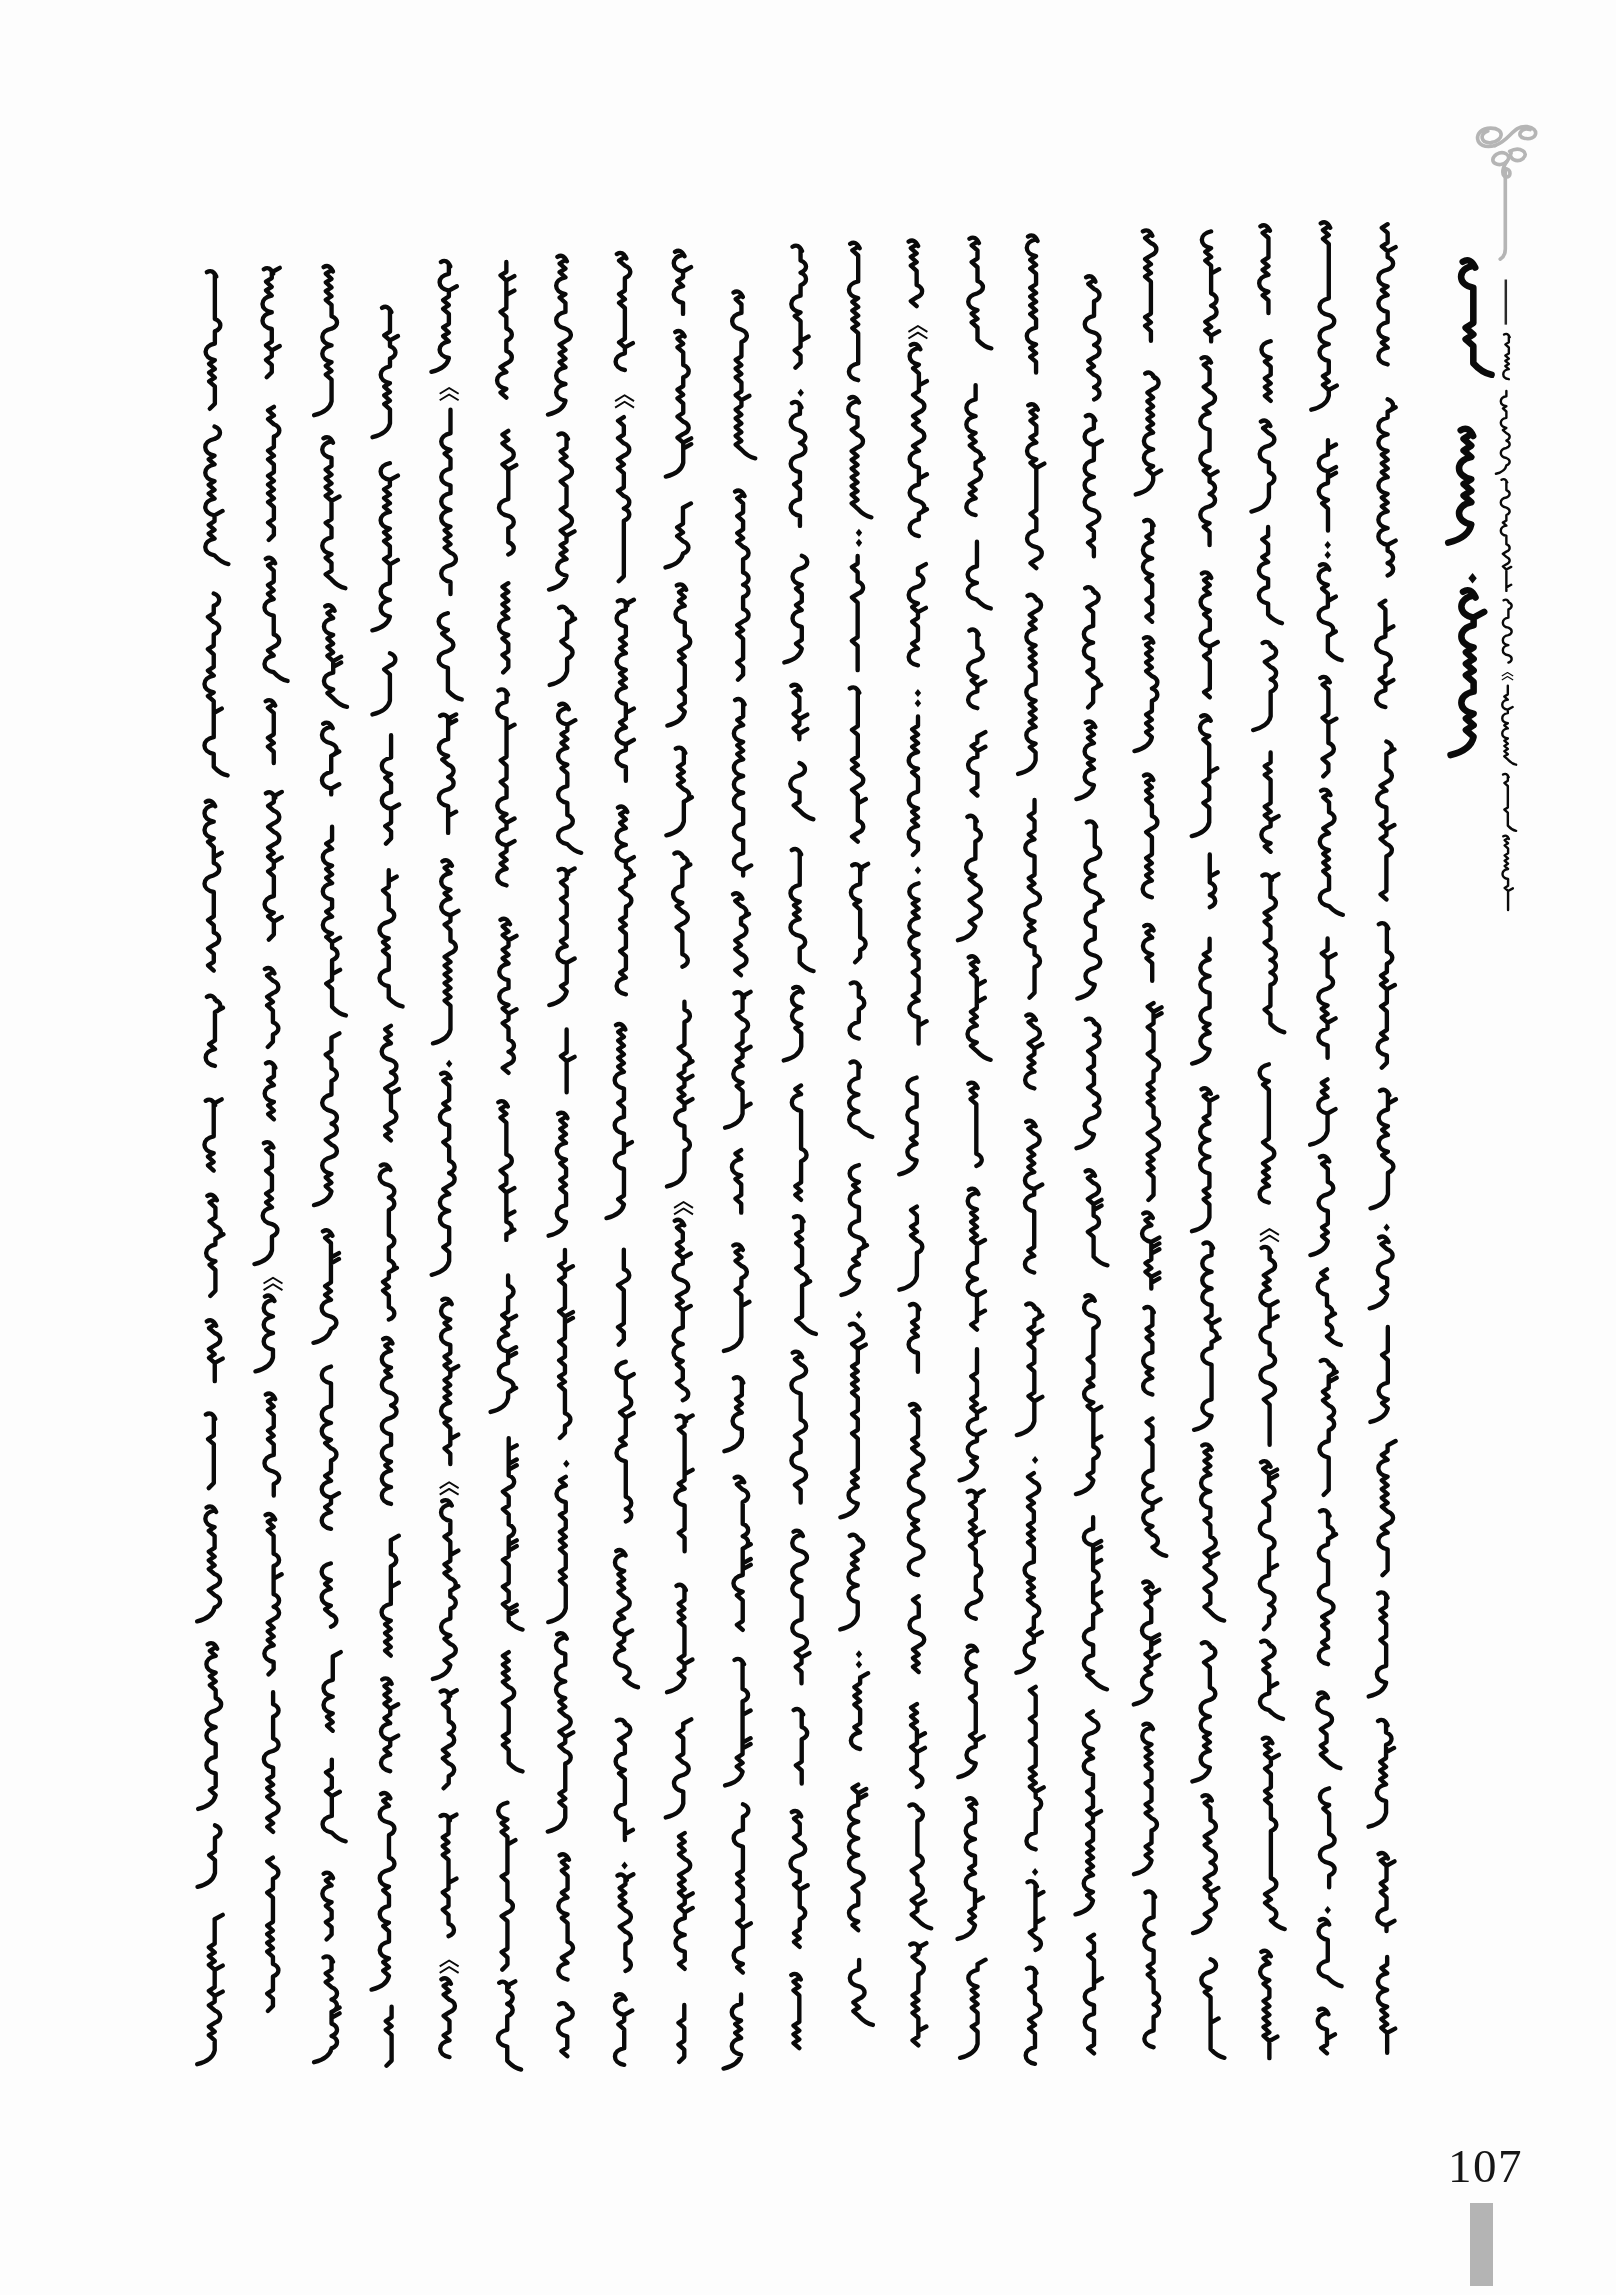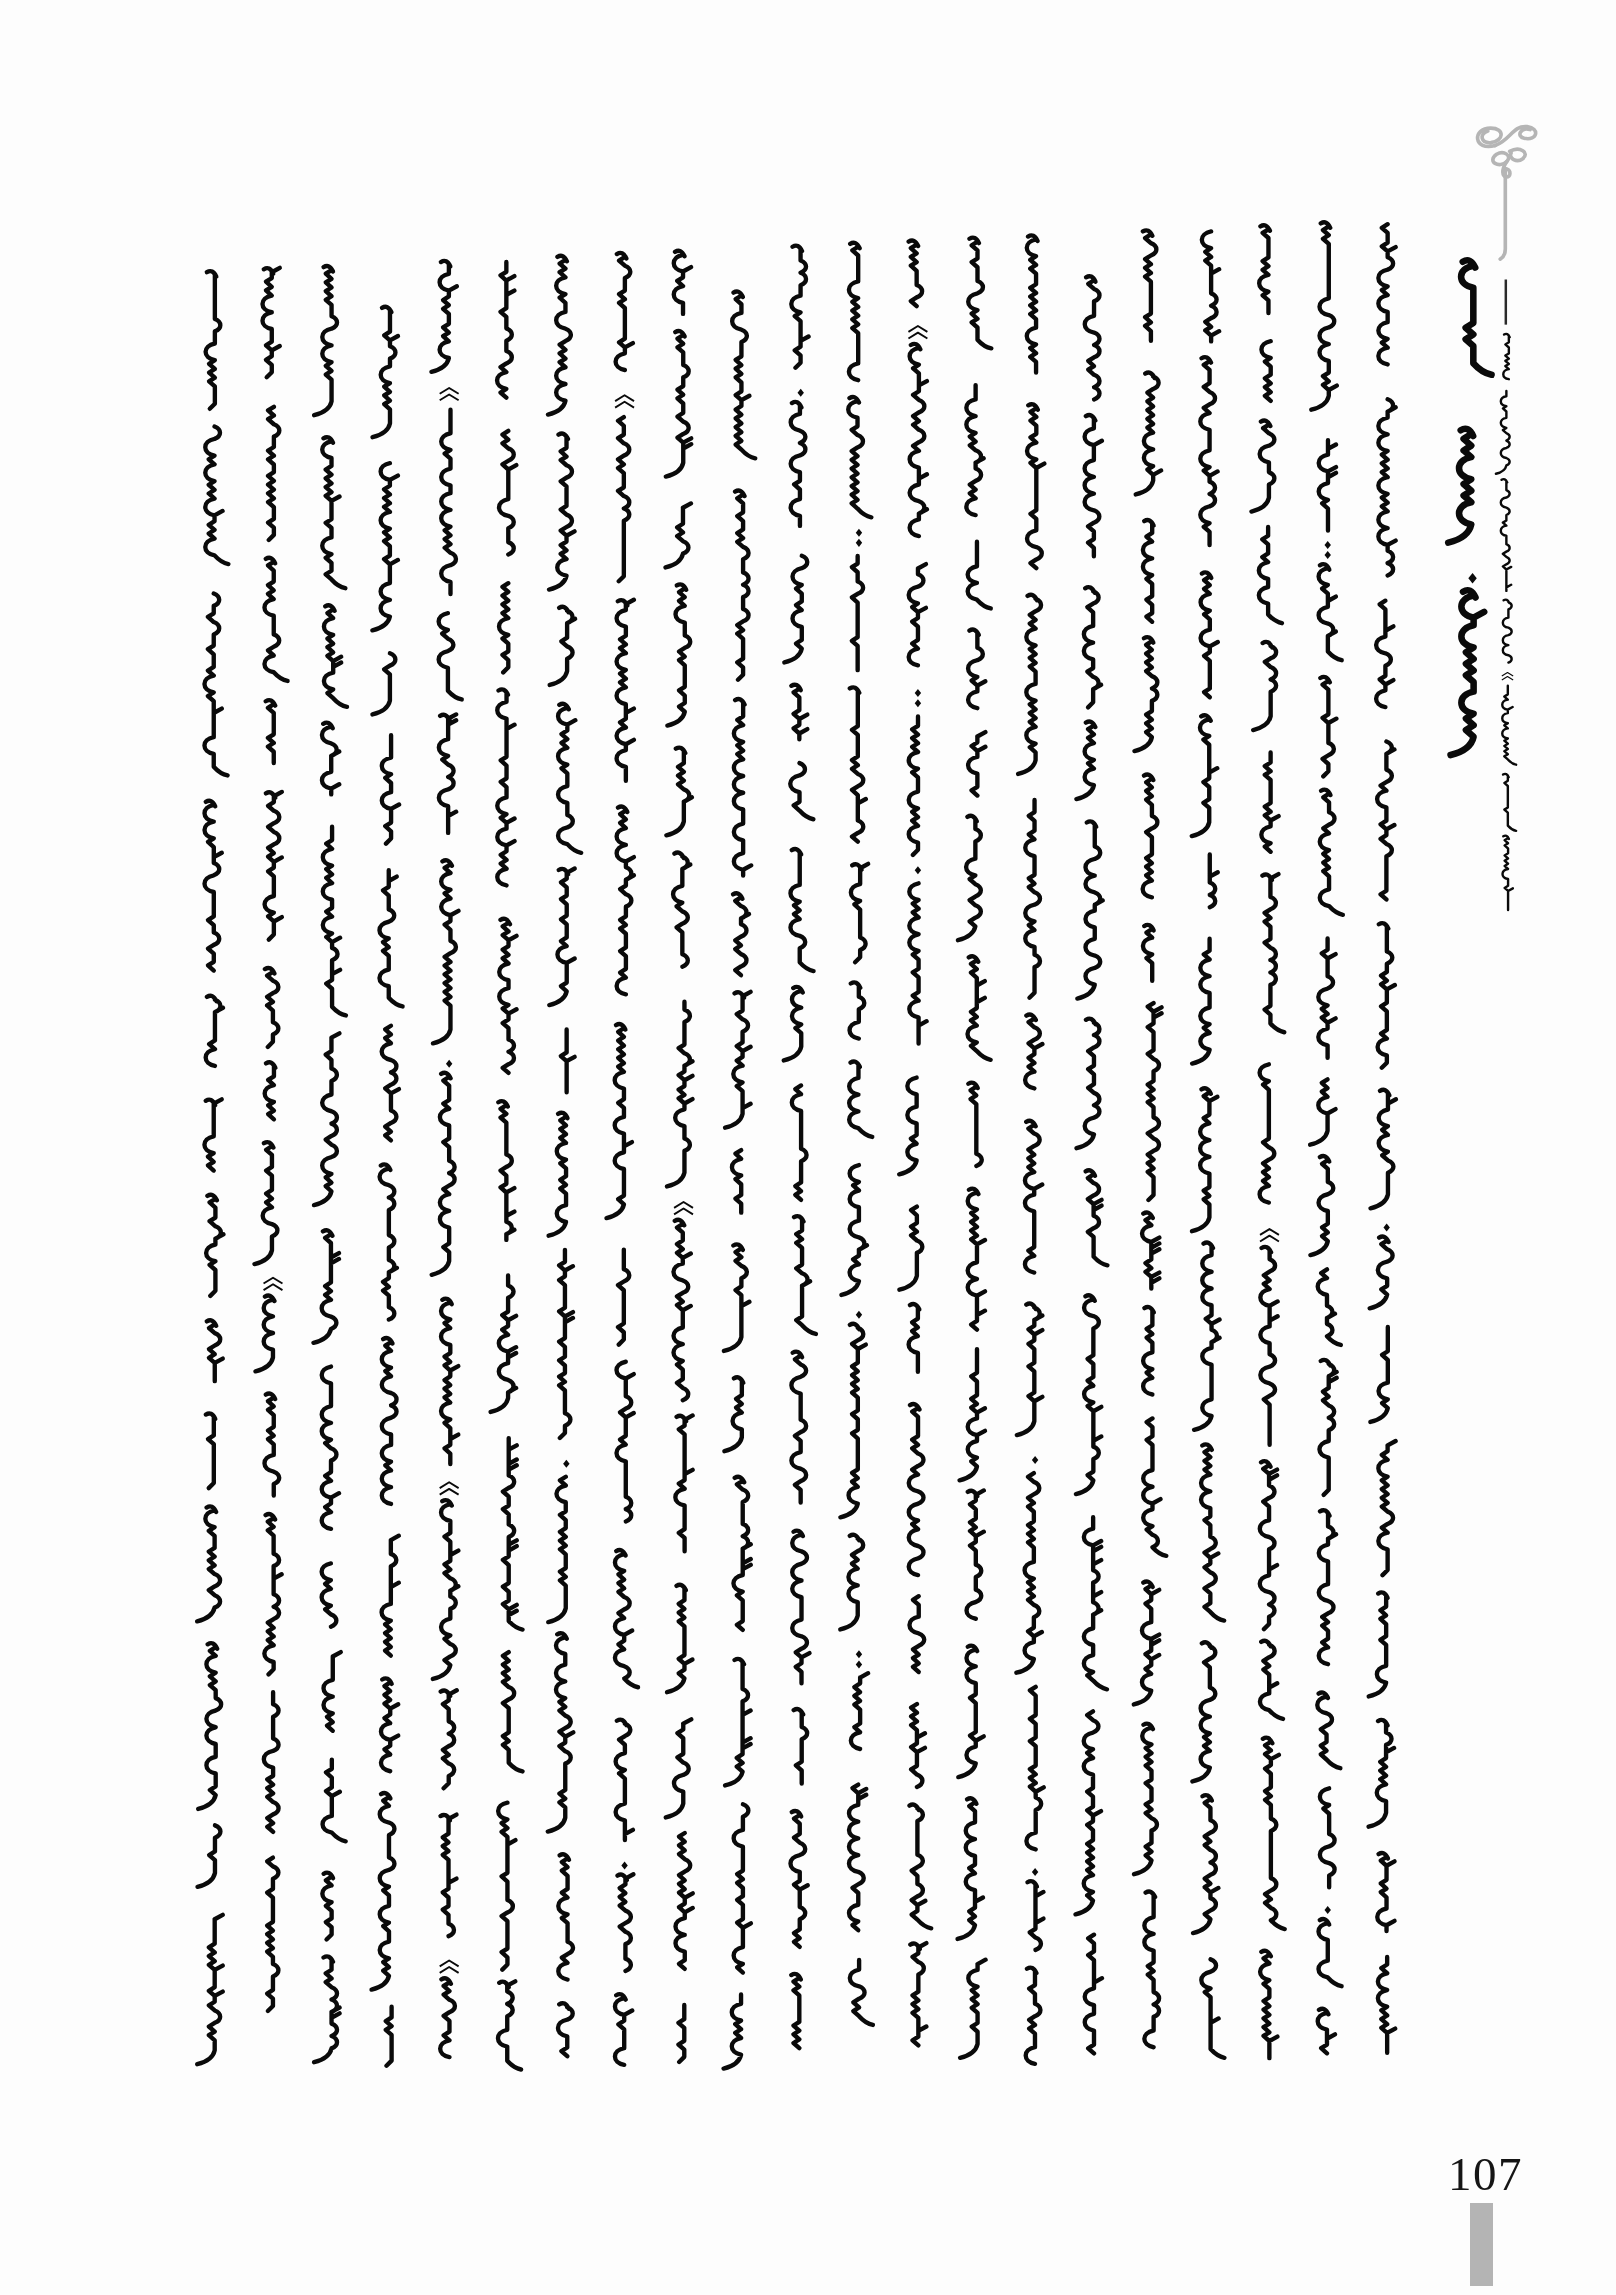--- a/index.html
+++ b/index.html
@@ -4,21 +4,21 @@
 <style>
   html,body{margin:0;padding:0;}
   body{
     width:1616px;height:2295px;position:relative;background:#fdfdfd;
     font-family:"Liberation Serif", serif;overflow:hidden;
   }
   #canvas{position:absolute;left:0;top:0;}
   .page-number{
     position:absolute;left:1438px;top:2139px;width:95px;
     text-align:center;font-size:47px;color:#151515;
-    font-family:"Liberation Serif", serif;letter-spacing:1.5px;margin-top:8px;
+    font-family:"Liberation Serif", serif;letter-spacing:1.5px;
   }
   .footer-bar{position:absolute;}
 </style>
 </head>
 <body style="background: rgb(253, 253, 253);">
 
 <svg id="canvas" width="1616" height="2295" viewBox="0 0 2220 3153">
   <g id="flourish">
       <path d="M 2054 200 C 2024 208 2022 176 2048 176
     C 2068 176 2066 194 2048 196 C 2034 197 2032 184 2044 180" fill="none" stroke="#b5b5b5" stroke-width="5" stroke-linecap="round"></path>

